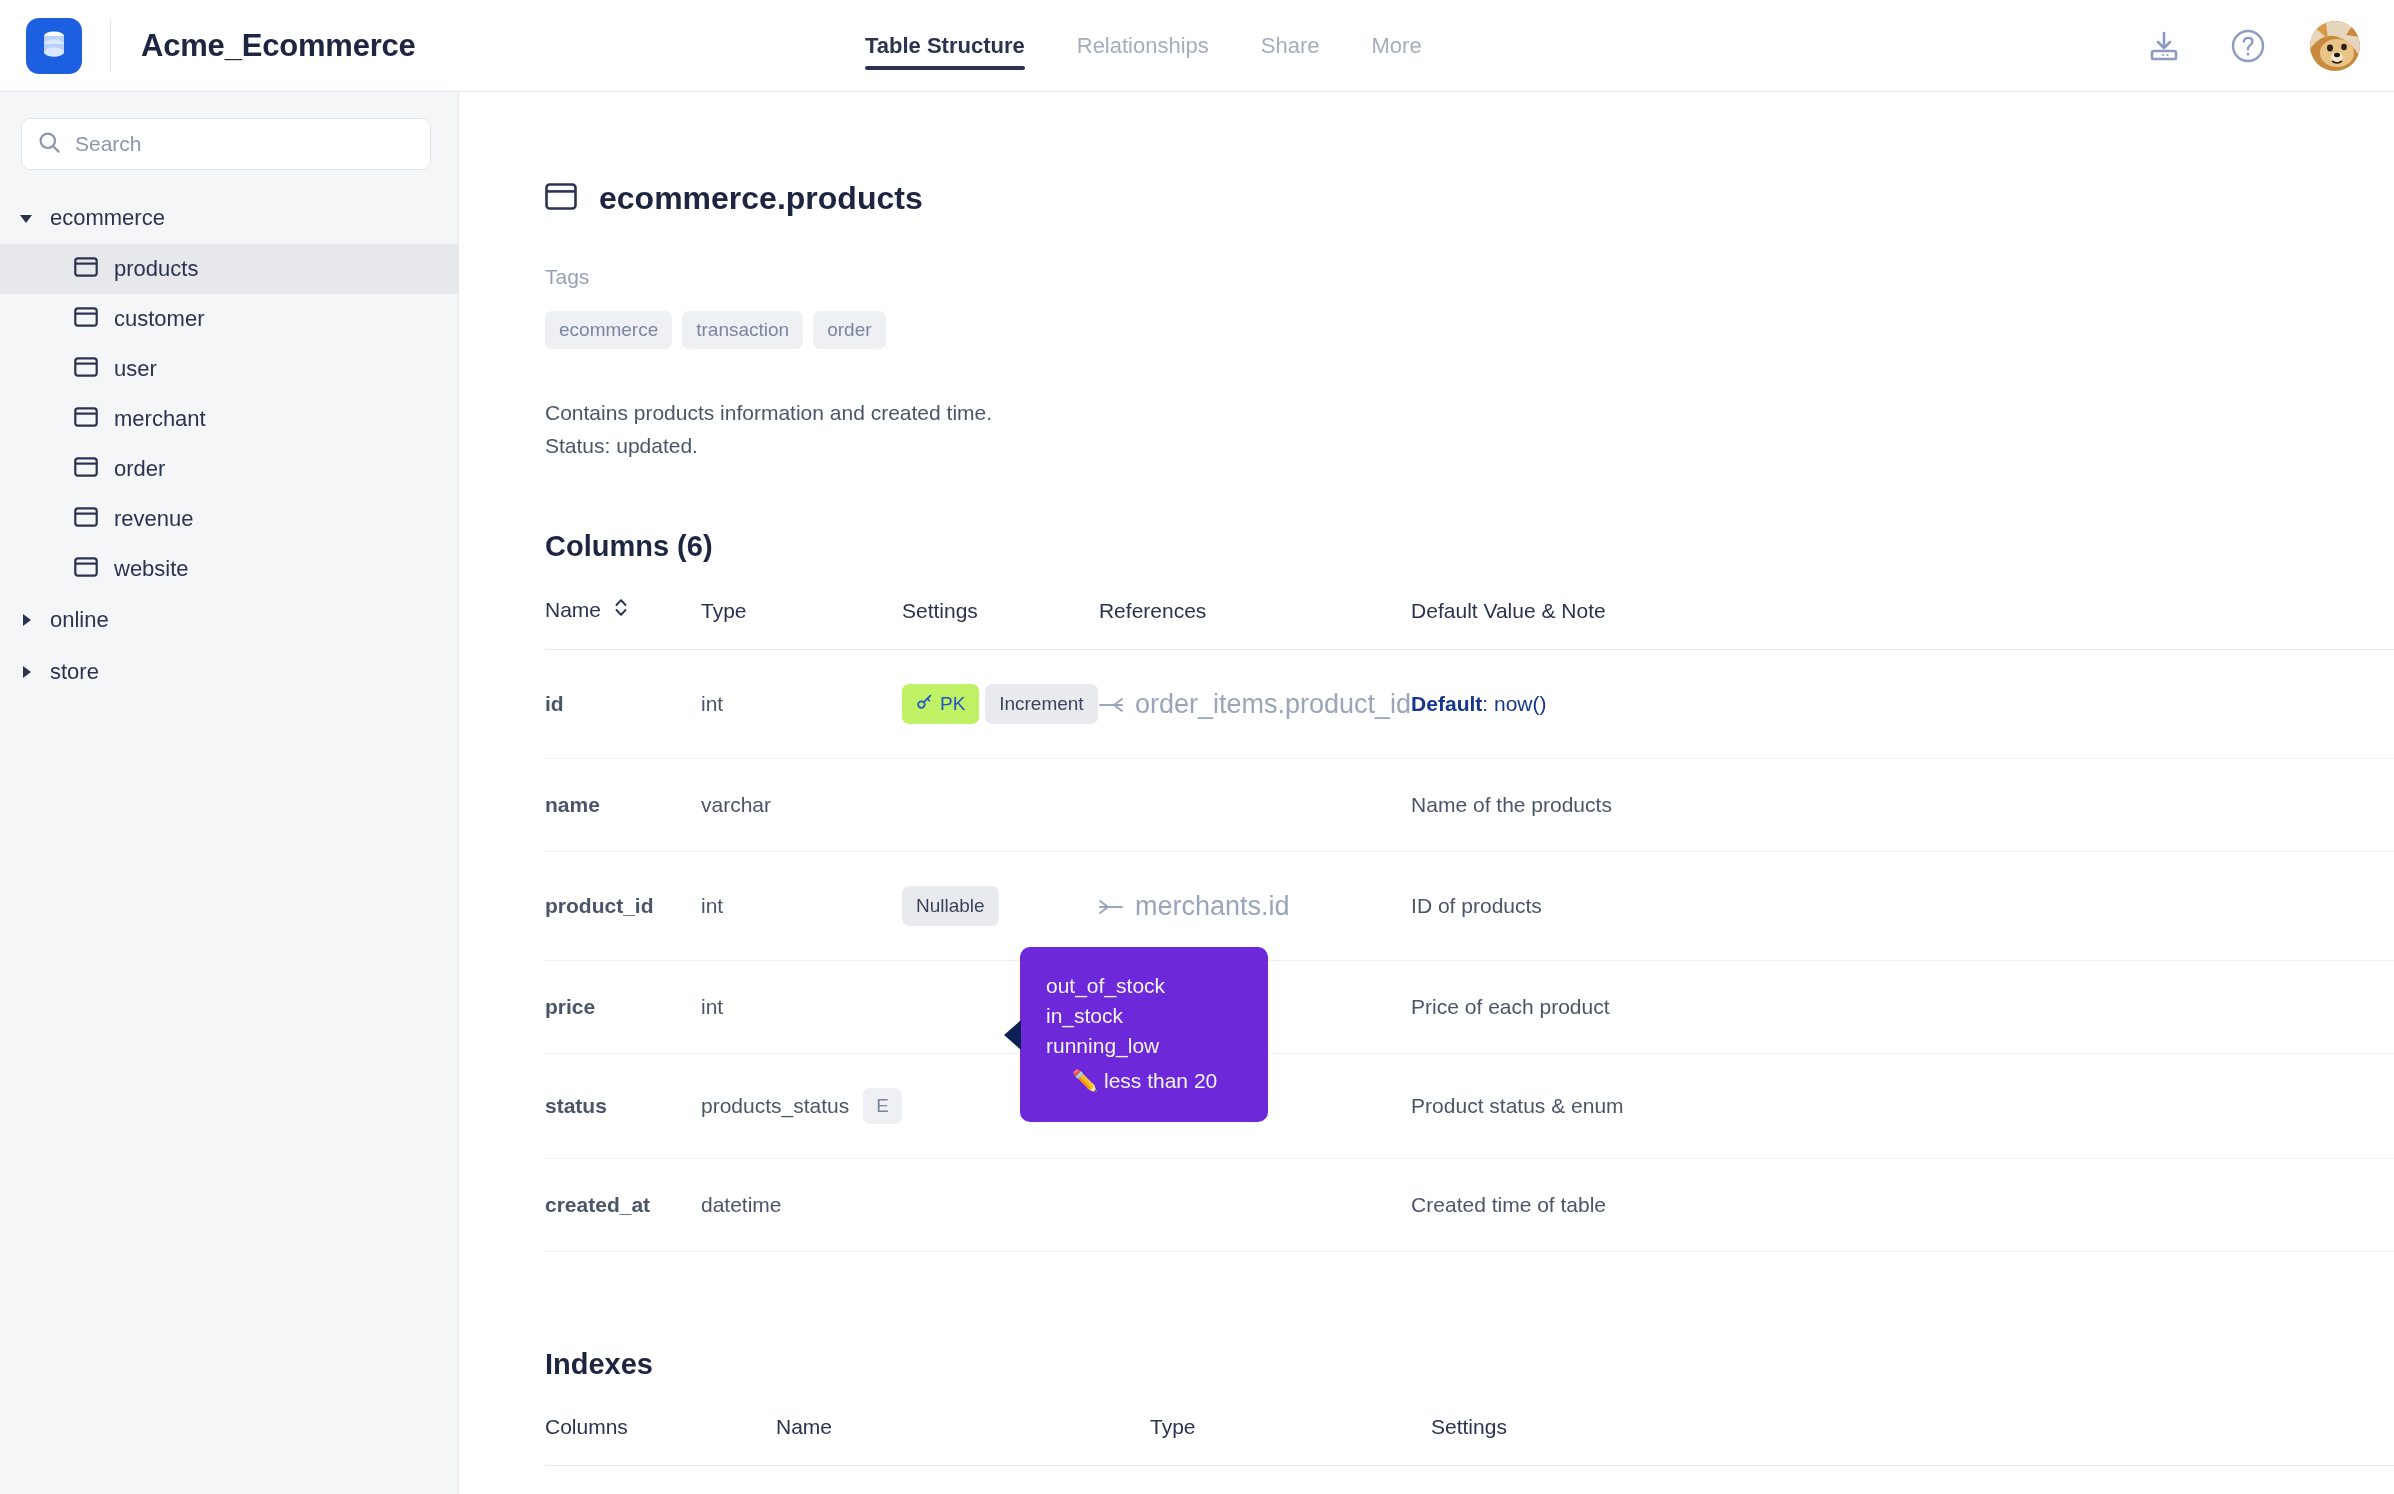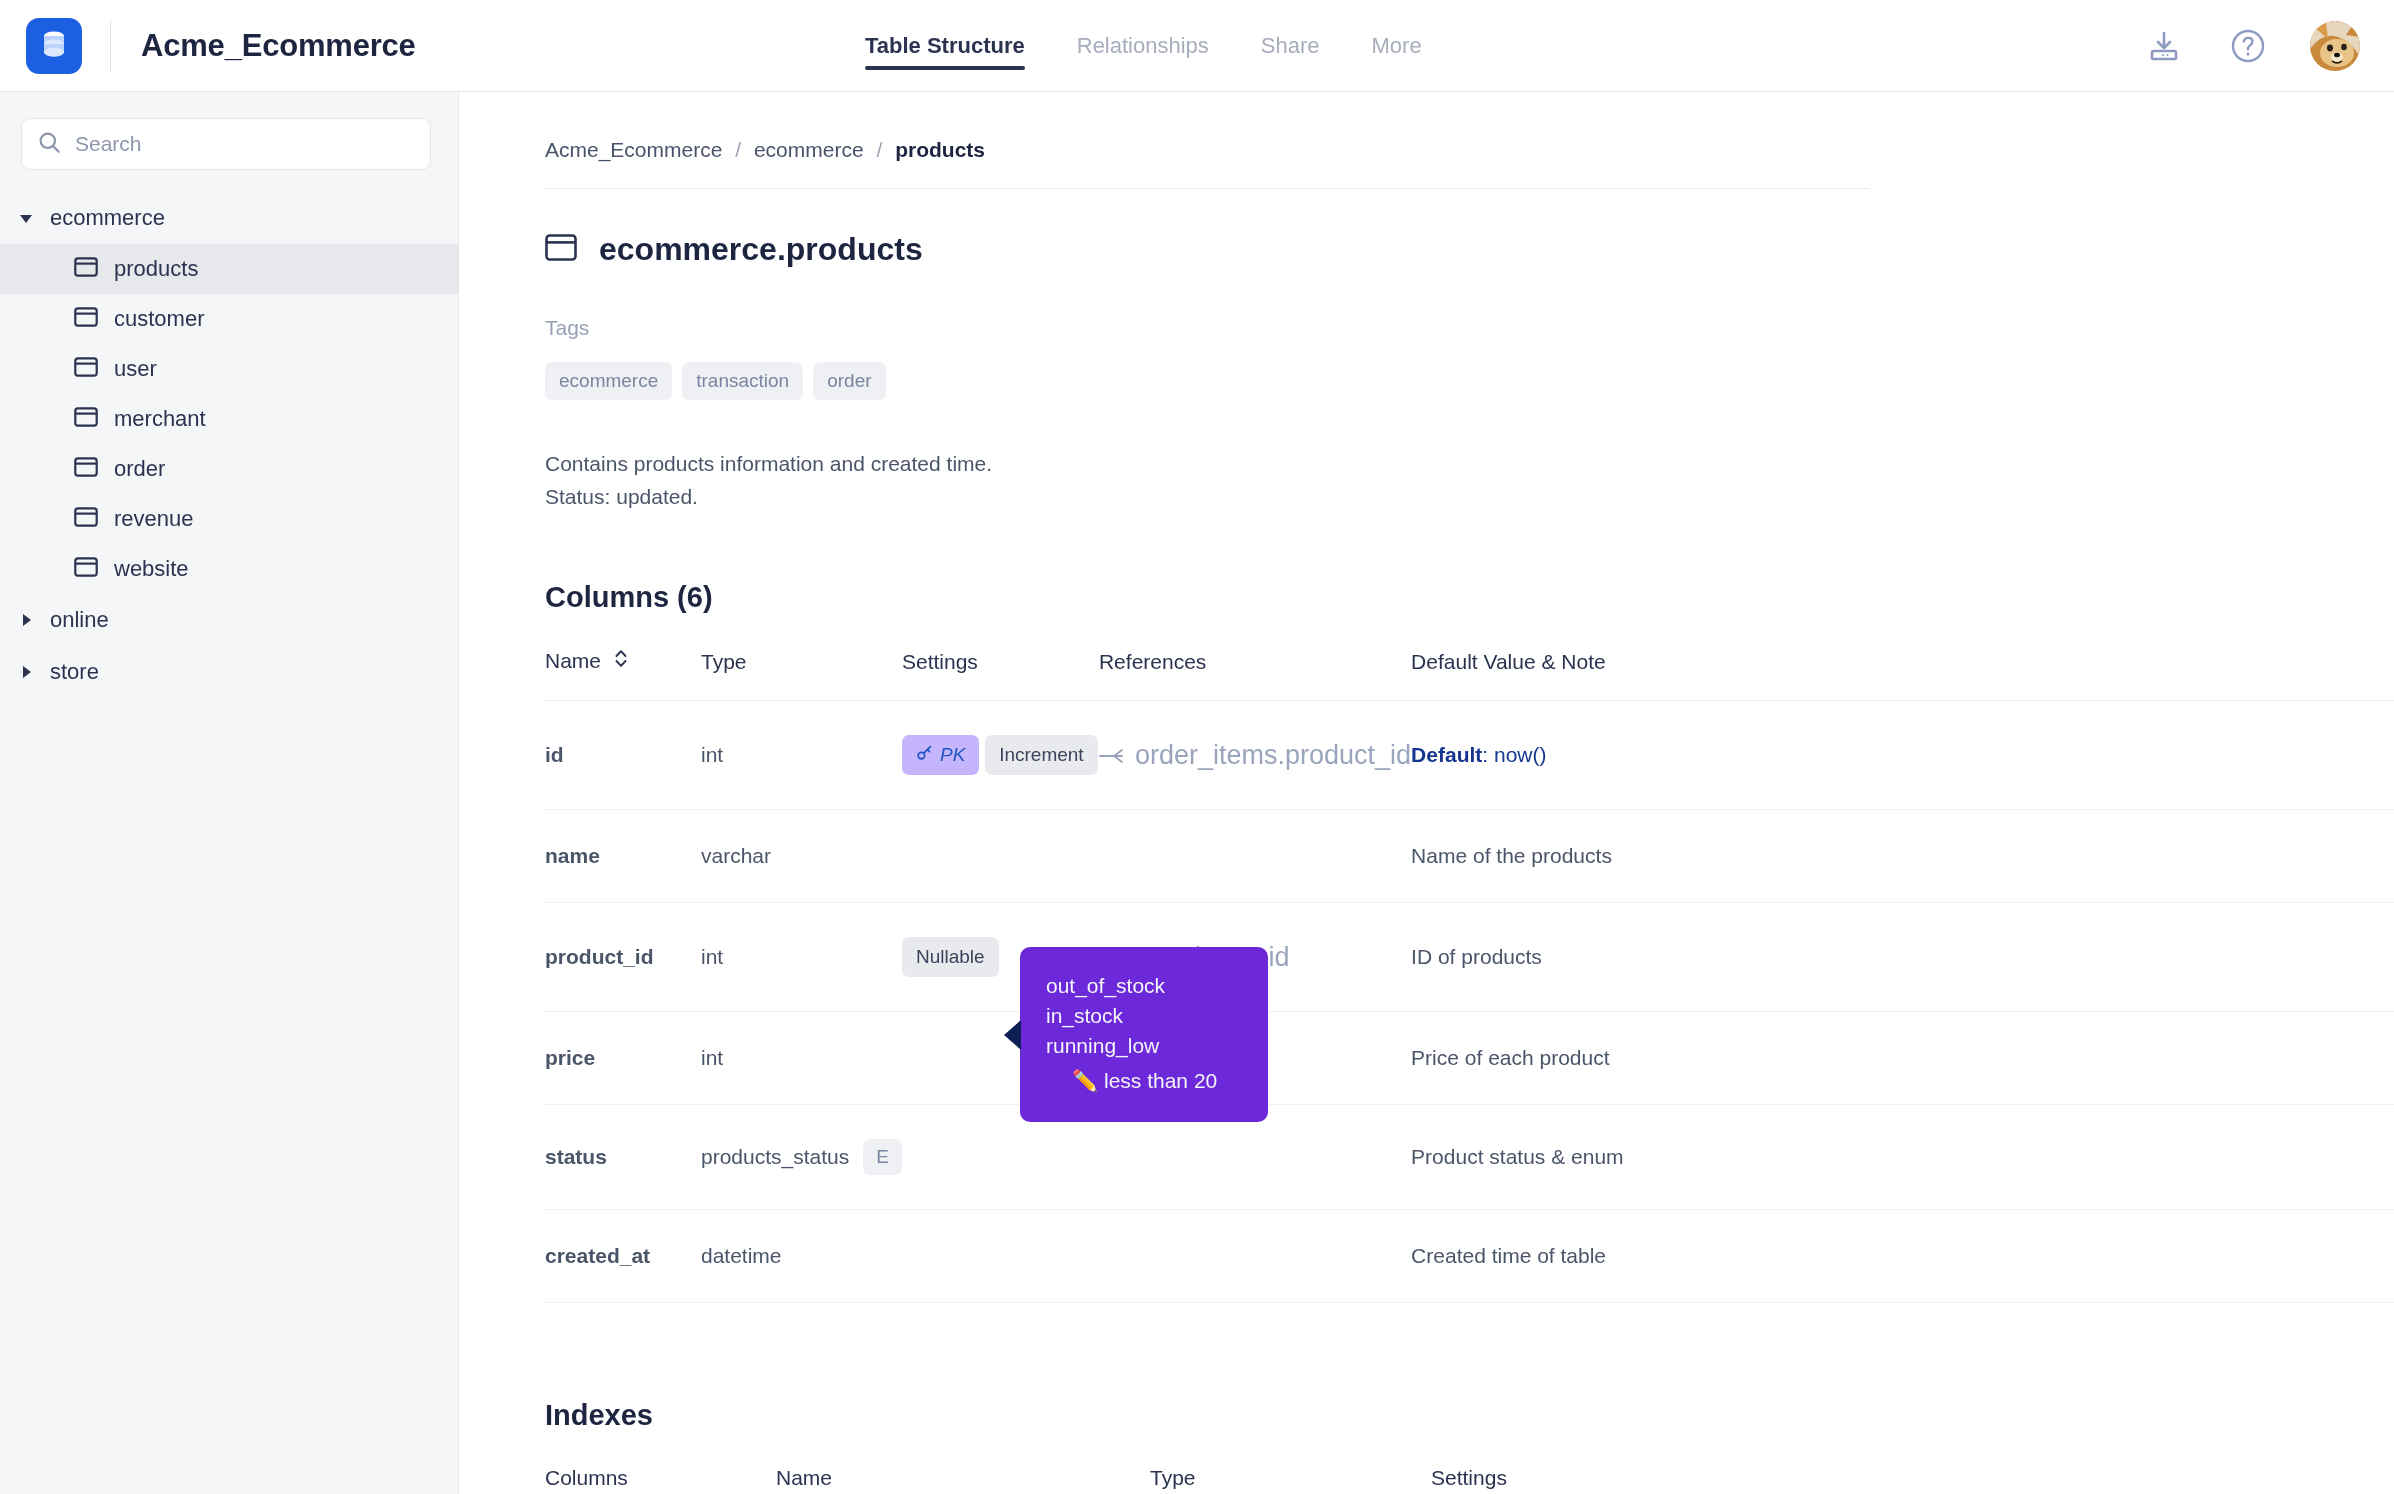--- a/index.html
+++ b/index.html
@@ -137,21 +137,21 @@
   .col-type{ width:185px; }
   .col-settings{ width:197px; }
   .col-refs{ width:308px; }
   .type-cell{ display:flex; align-items:center; gap:14px; }
 
   .badge{
     display:inline-flex; align-items:center; gap:7px;
     font-size:19px; padding:9px 14px; border-radius:7px;
     background:#e9eaee; color:#3c445c; white-space:nowrap; cursor:pointer;
   }
-  .badge.pk{ background:#c4b5fd; color:#2255c4;font-style:italic; }
+  .badge.pk{ background:#bef264; color:#2255c4; }
   .badge.enum-e{ background:#eef0f4; color:#7a85a0; padding:7px 13px; font-size:19px; }
   .ref-link{
     display:inline-flex; align-items:center; gap:12px;
     color:#9aa4bb; font-size:27px; cursor:pointer; white-space:nowrap;
   }
   .default-note{ color:#4b5569; font-size:21px; }
   .default-strong{ color:#16368f; font-weight:700; }
   .default-val{ color:#16368f; }
 
   .idx-section{ margin-top:96px; }
@@ -353,27 +353,20 @@
           </svg>
       </span>
       <span class="tree-group-label">store</span>
     </div>
   </div>
 </div>
 
 <div class="main">
   <div class="content">
 
-    <div class="breadcrumb">
-      <span class="crumb">Acme_Ecommerce</span>
-      <span class="sep">/</span>
-      <span class="crumb">ecommerce</span>
-      <span class="sep">/</span>
-      <span class="crumb current">products</span>
-    </div>
 
     <div class="table-title-row">
       <span>
         <svg width="32" height="29" viewBox="0 0 32 29" fill="none" stroke="#2b3350" stroke-width="2.6">
           <rect x="1.5" y="2.5" width="29" height="24" rx="3.2"></rect>
             <path d="M1.5 9.4h29"></path>
         </svg>
       </span>
       <span class="table-title">ecommerce.products</span>
     </div>

